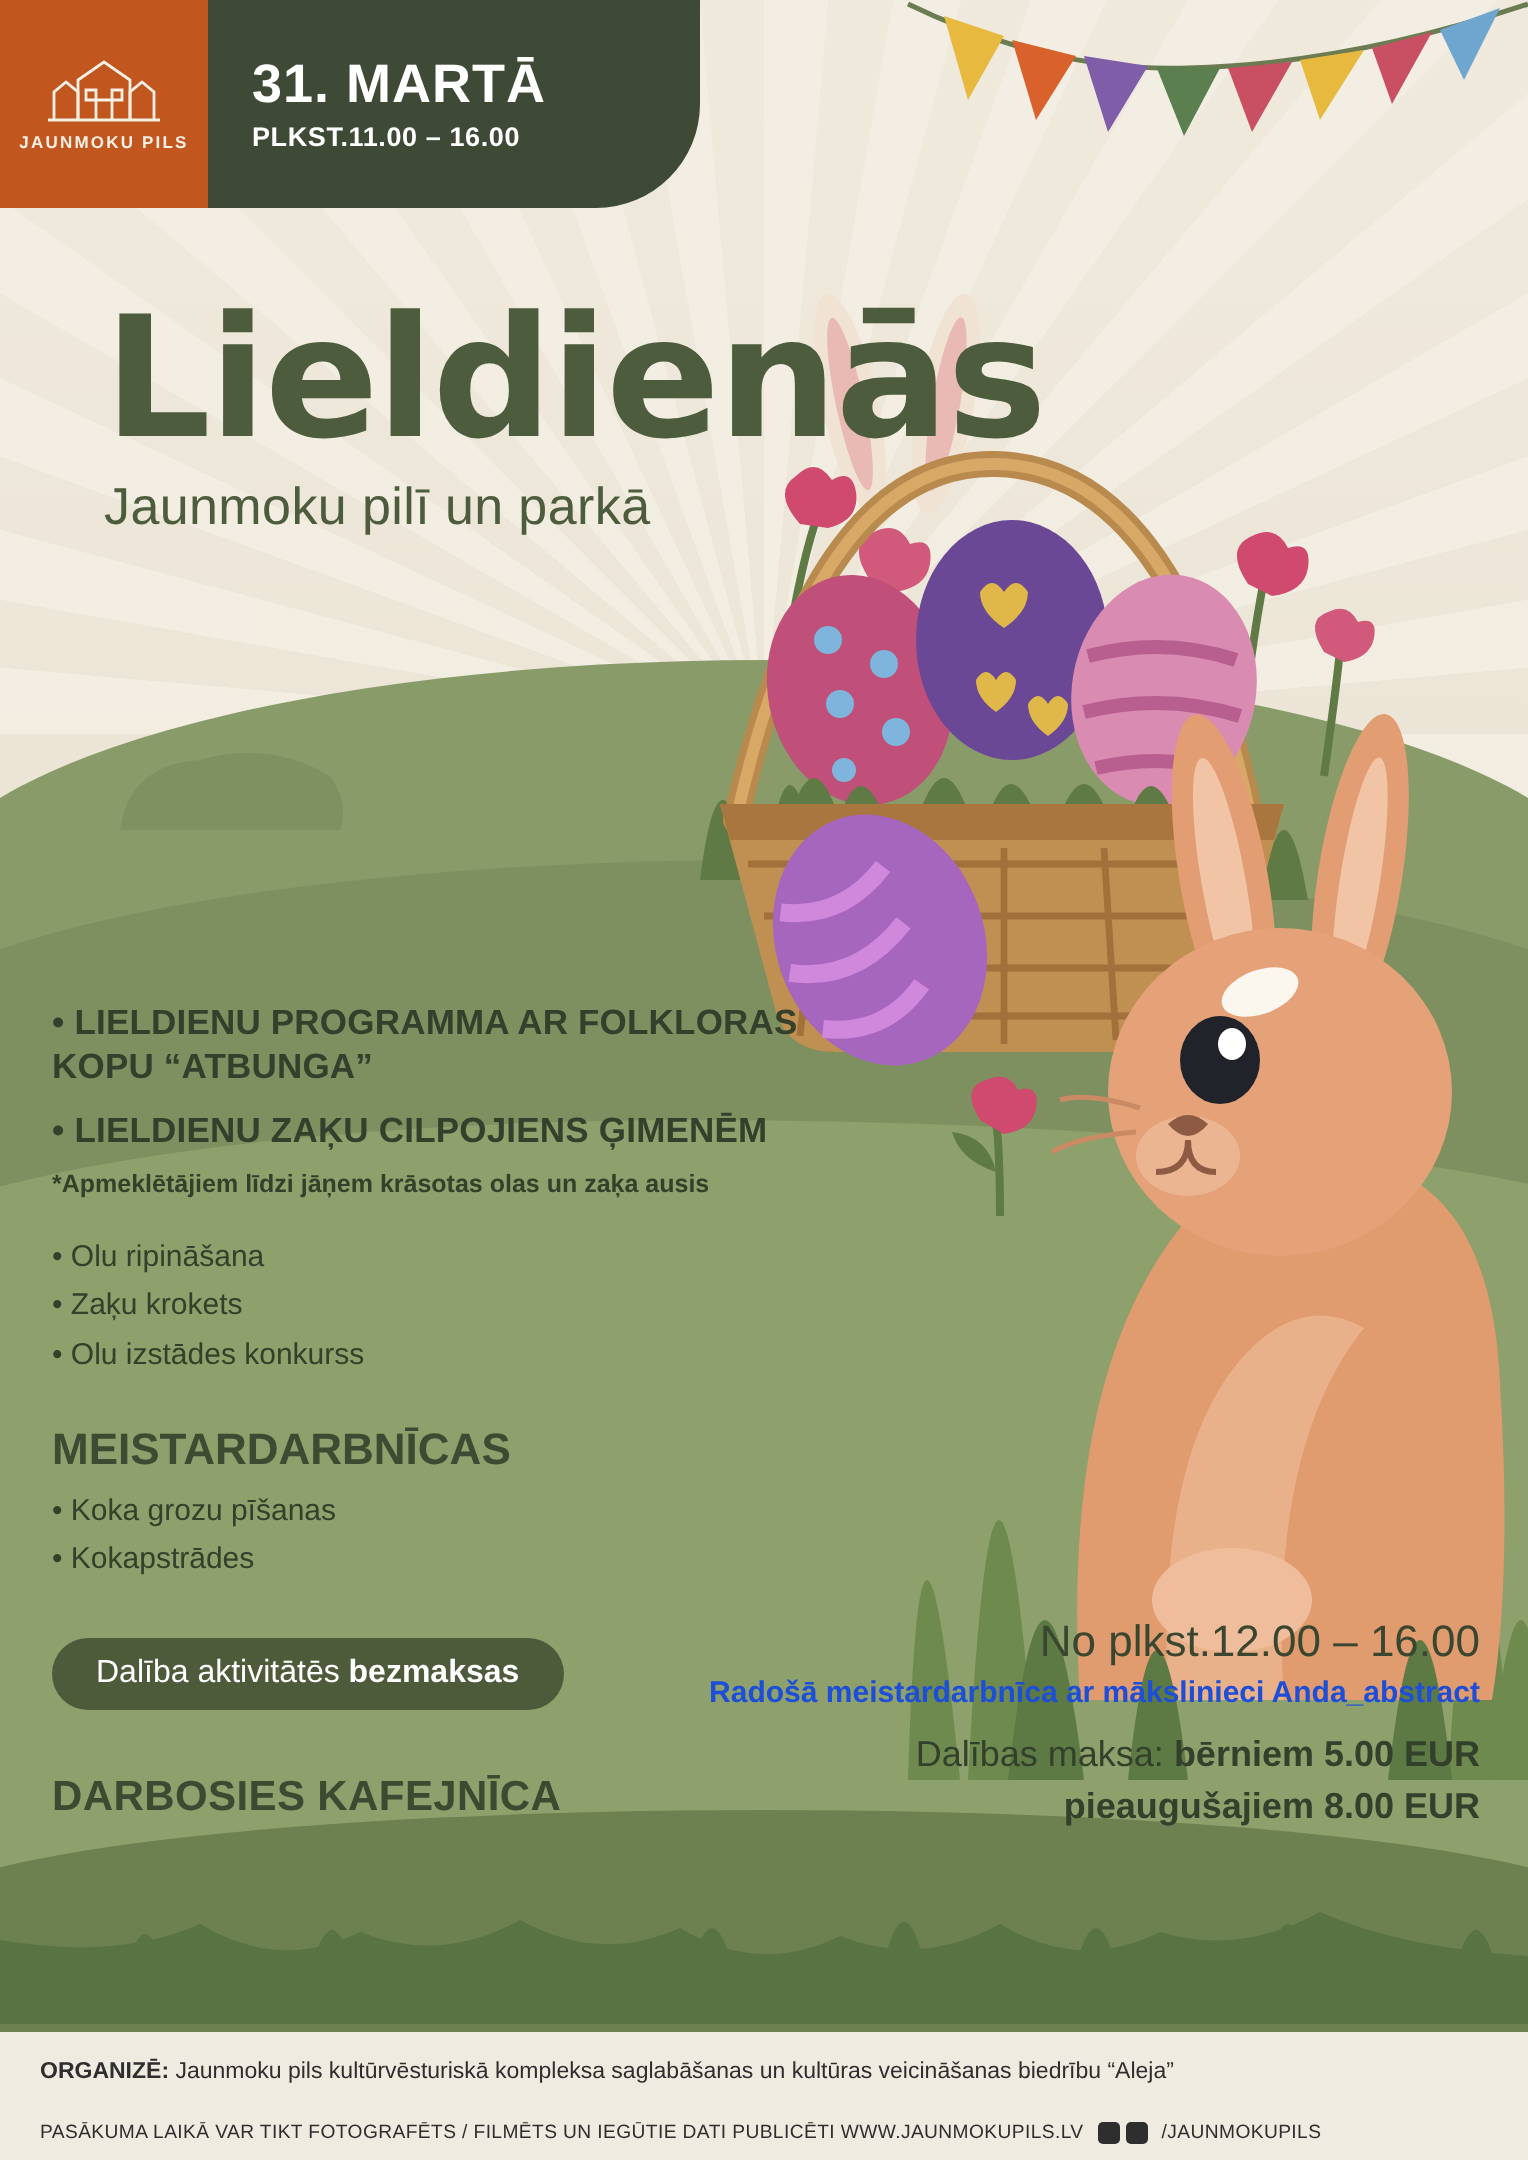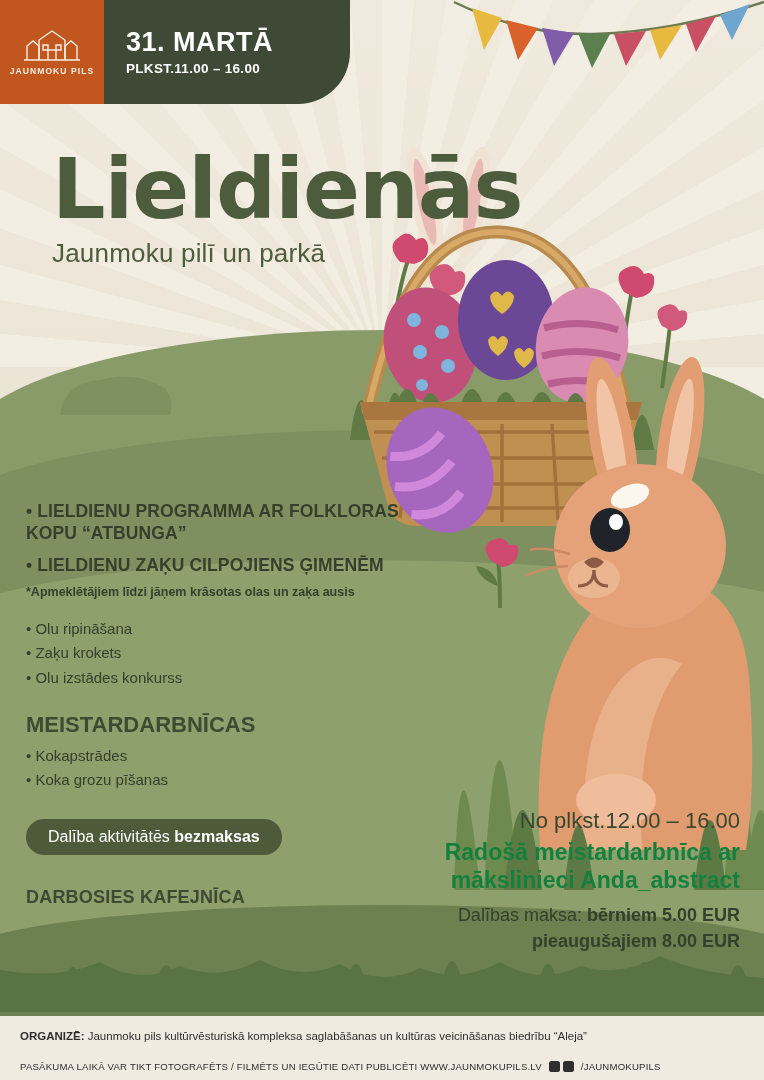--- a/index.html
+++ b/index.html
@@ -133,30 +133,30 @@
     font-size: 22px; font-weight: 700; color: #3d4b32; margin: 22px 0 6px 0;
   }
   .pill {
     display: inline-block; background: #4d5b3a; color: #fff;
     border-radius: 20px; padding: 9px 22px; font-size: 16px;
     margin-top: 26px;
     text-align: right;
   }
   .pill b { font-weight: 800; }
   .kafejnica {
-    font-size: 18px; font-weight: 700; color: #3c4a31; margin-top: 32px; letter-spacing: .2px;
+    font-size: 21px; font-weight: 700; color: #3c4a31; margin-top: 32px; letter-spacing: .2px;
   }
 
   
   .right-block {
     position: absolute; right: 24px; top: 808px; width: 420px; text-align: right;
     color: #2f3a28; z-index: 10;
   }
   .rb-time { font-size: 22px; font-weight: 500; color: #3a4630; }
-  .rb-title { font-size: 23px; font-weight: 800; line-height: 1.22; margin-top: 4px; color: #15803d; }
+  .rb-title { font-size: 15px; font-weight: 800; line-height: 1.22; margin-top: 4px; color: #1d4ed8; }
   .rb-fee { font-size: 18px; margin-top: 8px; line-height: 1.45; color: #33402b; }
   .rb-fee b { font-weight: 800; }
 
   
   .footer {
     position: absolute; left: 0; bottom: 0; width: 764px; height: 64px;
     background: #f0ebe0; z-index: 12;
     padding: 12px 20px 0 20px;
   }
   .footer .f1 { font-size: 11.5px; color: #2e2e2e; line-height: 1.4; }
@@ -366,22 +366,22 @@
   <div class="content">
     <div class="bullet-major">• LIELDIENU PROGRAMMA AR FOLKLORAS KOPU “ATBUNGA”</div>
     <div class="bullet-major">• LIELDIENU ZAĶU CILPOJIENS ĢIMENĒM</div>
     <div class="note">*Apmeklētājiem līdzi jāņem krāsotas olas un zaķa ausis</div>
 
     <div class="bullet-minor">• Olu ripināšana</div>
     <div class="bullet-minor">• Zaķu krokets</div>
     <div class="bullet-minor">• Olu izstādes konkurss</div>
 
     <div class="section-head">MEISTARDARBNĪCAS</div>
+    <div class="bullet-minor">• Koka grozu pīšanas</div>
     <div class="bullet-minor">• Kokapstrādes</div>
-    <div class="bullet-minor">• Koka grozu pīšanas</div>
 
     <div class="pill">
       <span>Dalība aktivitātēs </span><b>bezmaksas</b>
     </div>
 
     <div class="kafejnica">DARBOSIES KAFEJNĪCA</div>
   </div>
 
   <div class="right-block">
     <div class="rb-time">No plkst.12.00 – 16.00</div>

